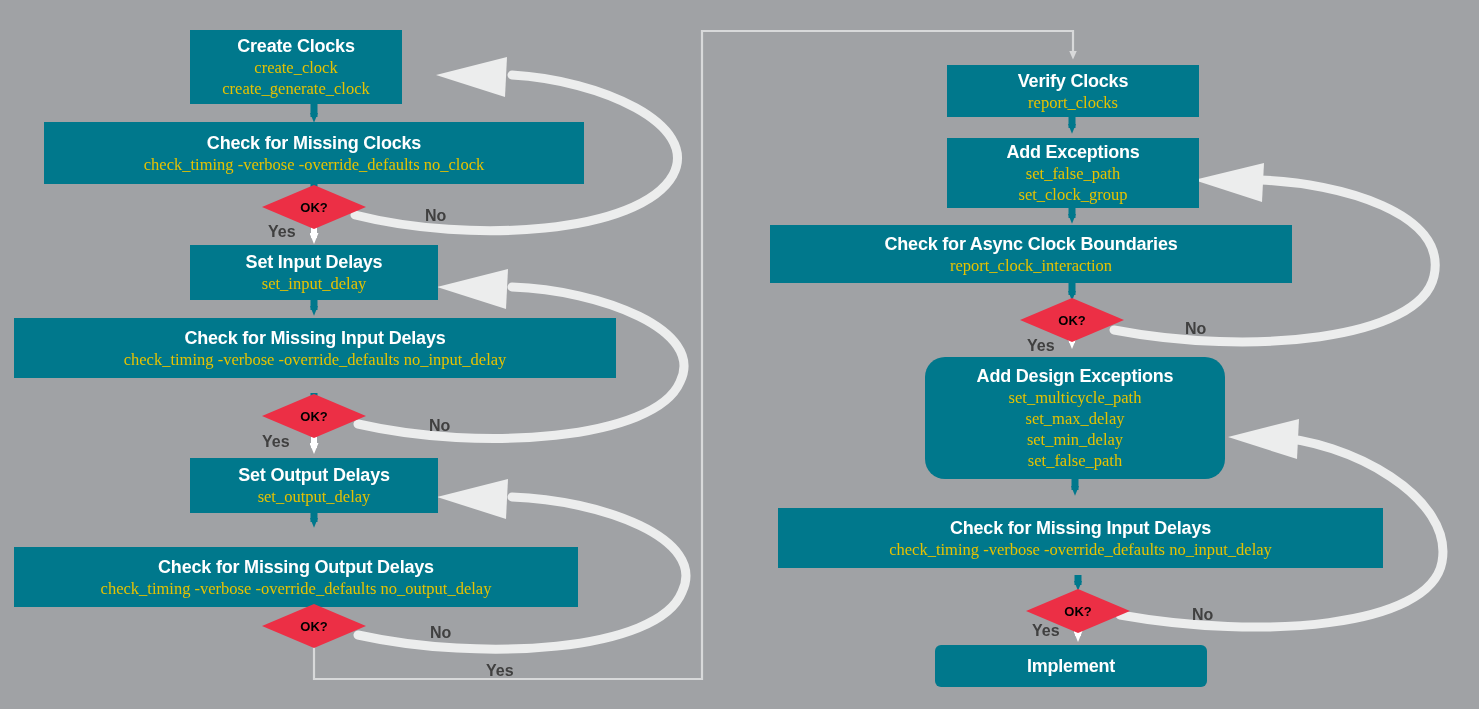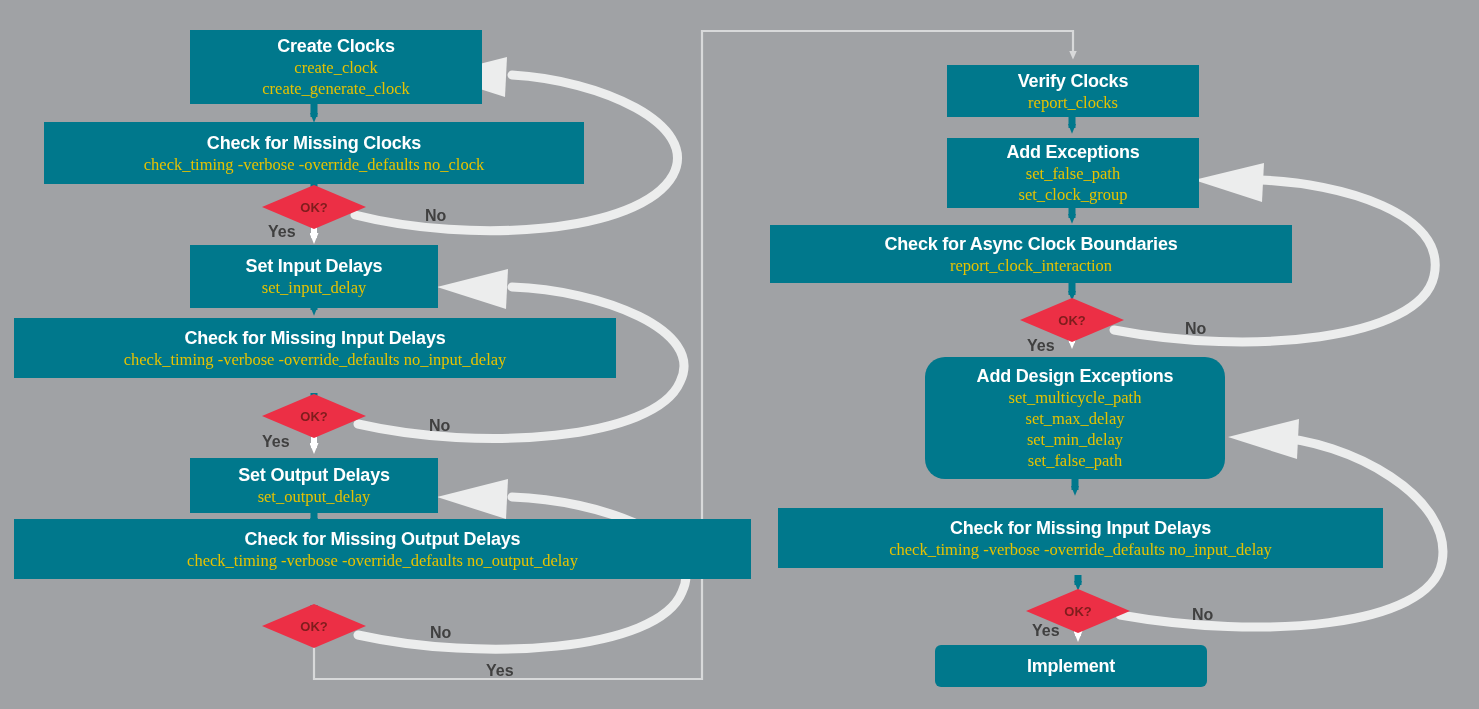--- a/index.html
+++ b/index.html
@@ -62,21 +62,21 @@
   }
   .diamond .dshape {
     position: absolute;
     left: 0; top: 0;
     width: 104px; height: 44px;
     background: #ec2f45;
     clip-path: polygon(50% 0%, 100% 50%, 50% 100%, 0% 50%);
   }
   .diamond .dlabel {
     position: relative;
-    color: #7f1d1d;
+    color: #000000;
     font-weight: bold;
     font-size: 13px;
     letter-spacing: 0px;
     text-align: center;
   }
   .edge-label {
     position: absolute;
     color: #404040;
     font-weight: bold;
     font-size: 16px;
@@ -146,39 +146,39 @@
     <g fill="none" stroke="#eceded" stroke-width="9" stroke-linecap="round">
       <path d="M 1114 330 C 1250 356 1420 340 1434 276 C 1448 213 1340 183 1260 180"></path>
       <path d="M 1120 615 C 1260 640 1430 628 1442 562 C 1454 498 1350 440 1270 437"></path>
     </g>
     <g fill="#eceded">
       <path d="M 1194 180 L 1264 163 L 1262 202 Z"></path>
       <path d="M 1228 437 L 1299 419 L 1297 459 Z"></path>
     </g>
   </svg>
 
-  <div class="node" style="left:190px; top:30px; width:292px; height:74px;">
+  <div class="node" style="left:190px; top:30px; width:212px; height:74px;">
     <div class="title">Create Clocks</div>
     <div class="cmd">create_clock</div>
     <div class="cmd">create_generate_clock</div>
   </div>
 
   <div class="node" style="left:44px; top:122px; width:540px; height:62px;">
     <div class="title">Check for Missing Clocks</div>
     <div class="cmd">check_timing -verbose -override_defaults no_clock</div>
   </div>
 
   <div class="diamond" style="left:262px; top:185px;">
     <div class="dshape"></div>
     <div class="dlabel">OK?</div>
   </div>
   <div class="edge-label" style="left:268px; top:223px;">Yes</div>
   <div class="edge-label" style="left:425px; top:207px;">No</div>
 
-  <div class="node" style="left:190px; top:245px; width:248px; height:63px;">
+  <div class="node" style="left:190px; top:245px; width:248px; height:55px;">
     <div class="title">Set Input Delays</div>
     <div class="cmd">set_input_delay</div>
   </div>
 
   <div class="node" style="left:14px; top:318px; width:602px; height:60px;">
     <div class="title">Check for Missing Input Delays</div>
     <div class="cmd">check_timing -verbose -override_defaults no_input_delay</div>
   </div>
 
   <div class="diamond" style="left:262px; top:394px;">
@@ -186,21 +186,21 @@
     <div class="dlabel">OK?</div>
   </div>
   <div class="edge-label" style="left:262px; top:433px;">Yes</div>
   <div class="edge-label" style="left:429px; top:417px;">No</div>
 
   <div class="node" style="left:190px; top:458px; width:248px; height:55px;">
     <div class="title">Set Output Delays</div>
     <div class="cmd">set_output_delay</div>
   </div>
 
-  <div class="node" style="left:14px; top:519px; width:737px; height:60px;">
+  <div class="node" style="left:14px; top:547px; width:564px; height:60px;">
     <div class="title">Check for Missing Output Delays</div>
     <div class="cmd">check_timing -verbose -override_defaults no_output_delay</div>
   </div>
 
   <div class="diamond" style="left:262px; top:604px;">
     <div class="dshape"></div>
     <div class="dlabel">OK?</div>
   </div>
   <div class="edge-label" style="left:430px; top:624px;">No</div>
   <div class="edge-label" style="left:486px; top:662px;">Yes</div>

